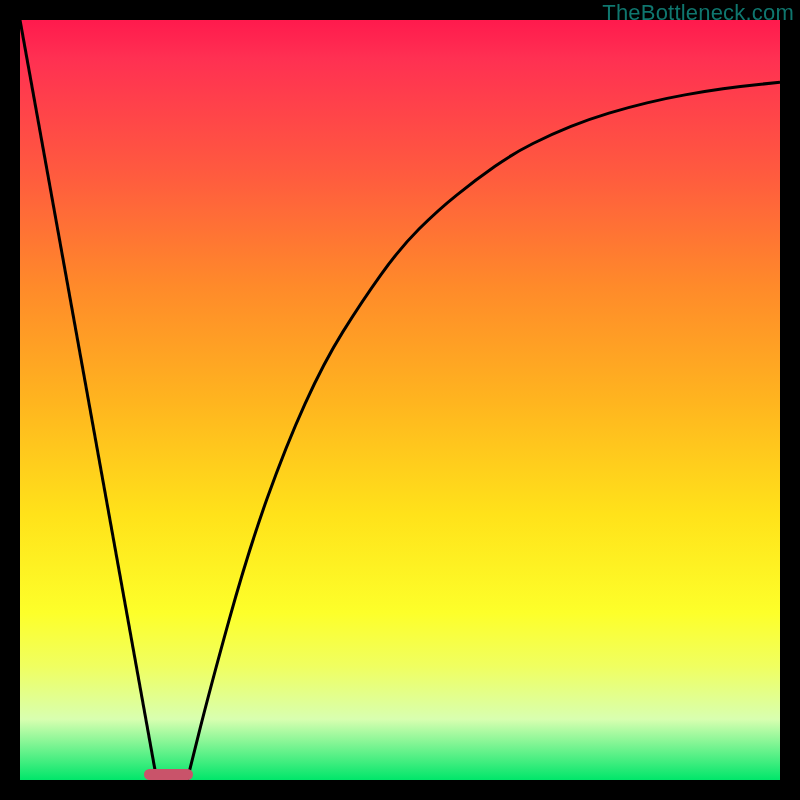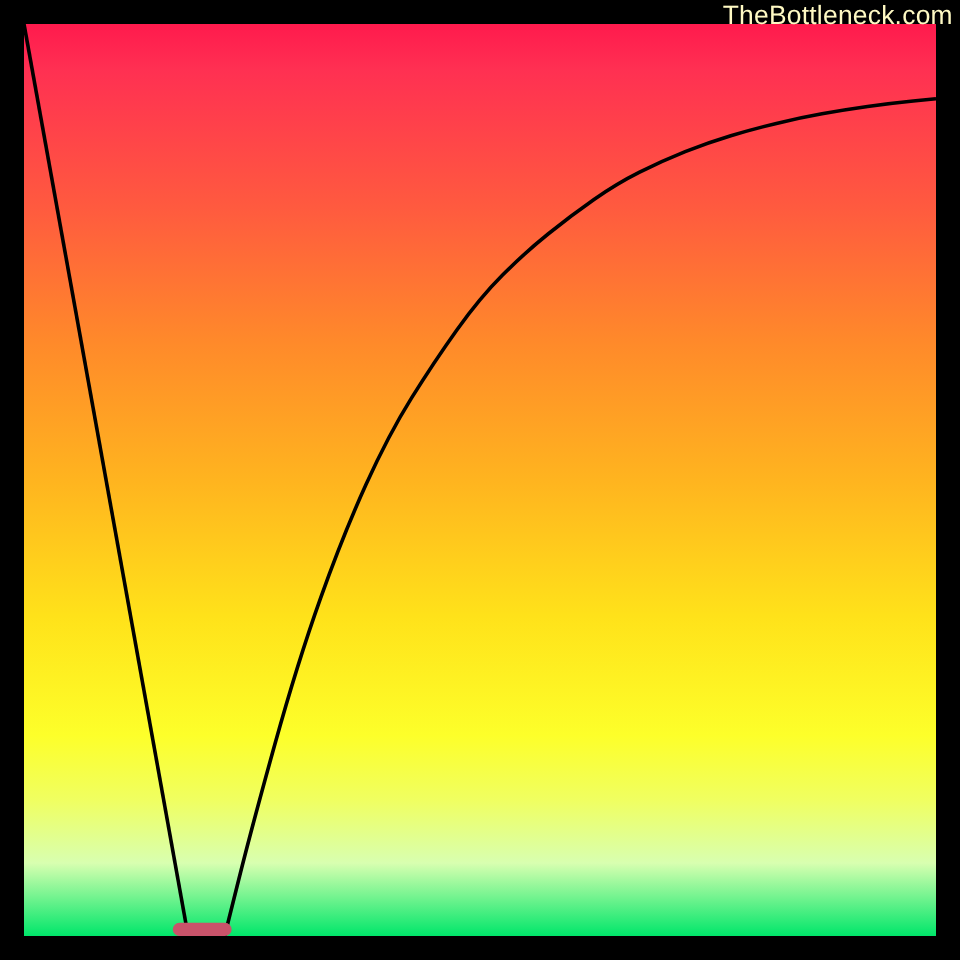--- a/index.html
+++ b/index.html
@@ -27,21 +27,21 @@
       #fdff2a 78%,
       #f0ff60 85%,
       #d8ffb0 92%,
       #00e66a 100%
     );
   }
   .watermark {
     position: absolute;
     top: 0px;
     right: 6px;
-    color: #fef9c3;
+    color: #0f766e;
     font-size: 22px;
     font-weight: 500;
     letter-spacing: 0.2px;
     user-select: none;
   }
   svg.curves {
     position: absolute;
     left: 20px;
     top: 20px;
     width: 760px;

